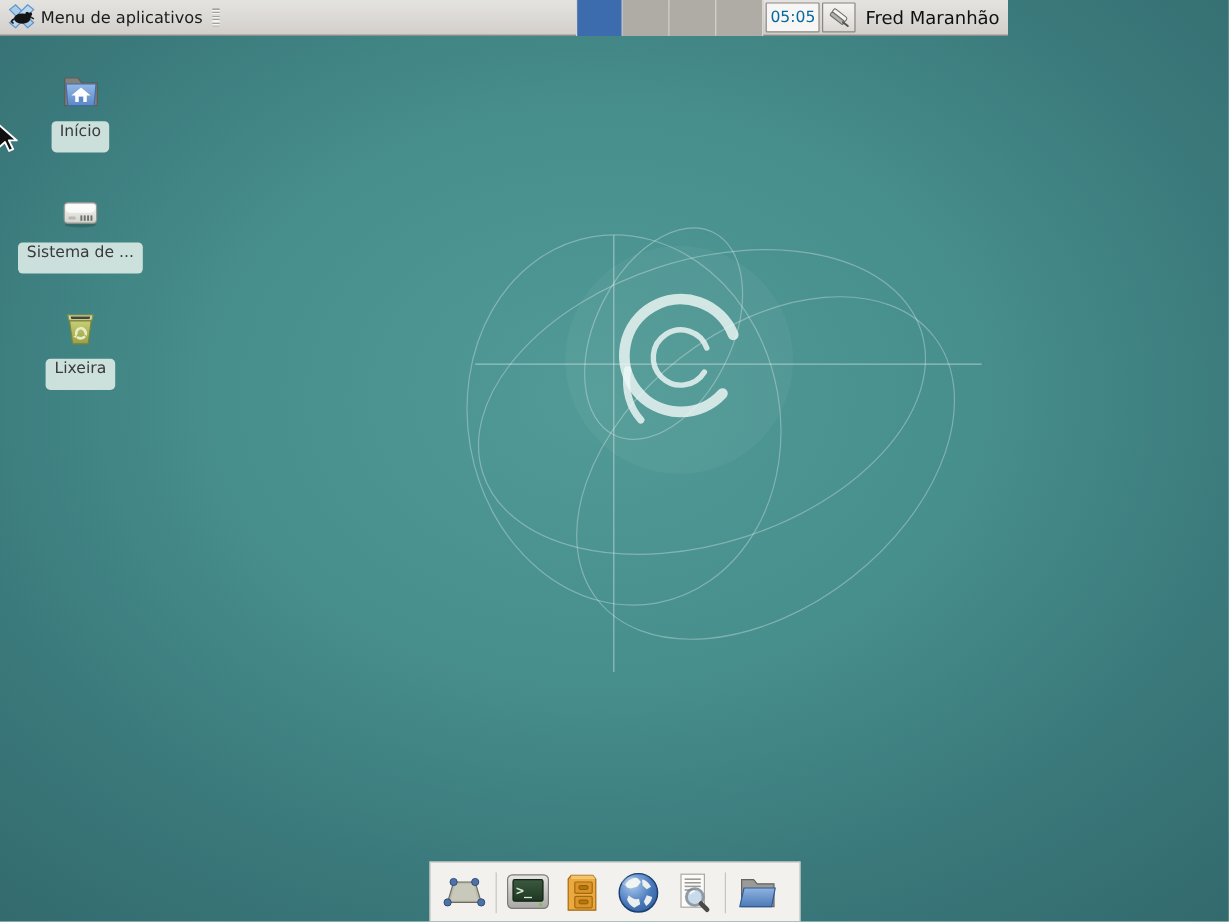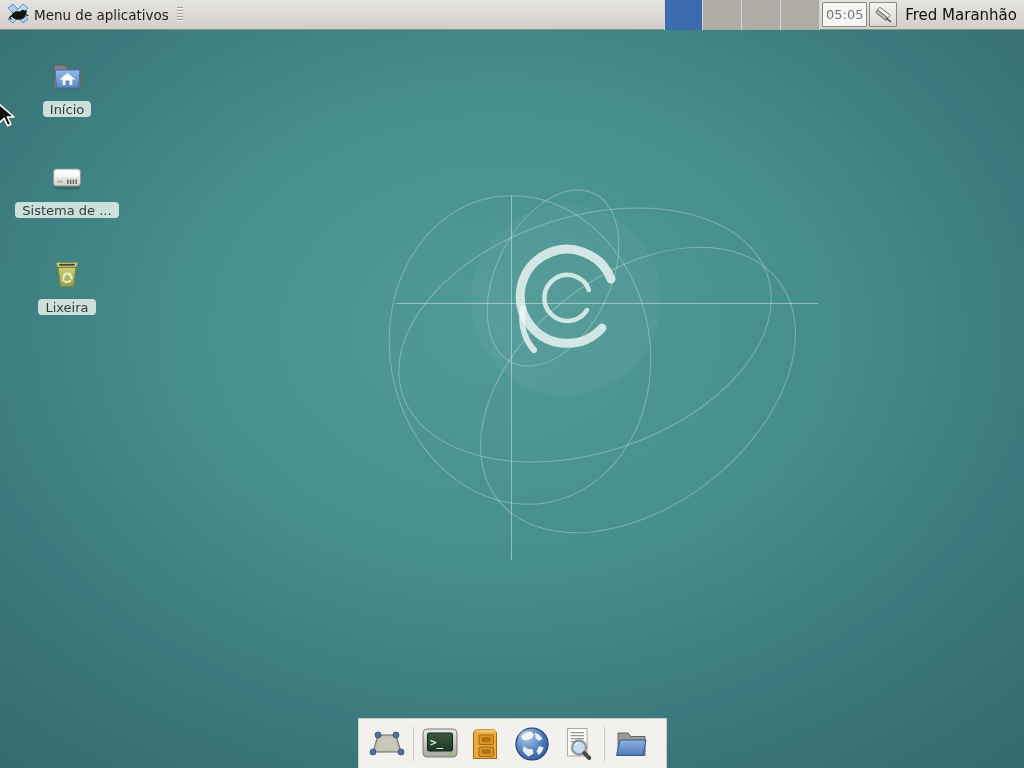--- a/index.html
+++ b/index.html
@@ -5,53 +5,53 @@
   * { margin:0; padding:0; box-sizing:border-box; }
   html,body { width:1024px; height:768px; overflow:hidden; }
   body {
     font-family:"DejaVu Sans","Liberation Sans",sans-serif;
     position:relative;
     background:radial-gradient(ellipse 780px 580px at 500px 330px,
       #519a97 0%, #478f8d 40%, #3b7a7c 70%, #336a6e 100%);
   }
   
   .panel {
-    position:absolute; top:0; left:0; width:1024px; height:30px;
+    position:absolute; top:0; left:0; width:840px; height:30px;
     background:linear-gradient(#e5e3e0,#d2cfcb);
     border-bottom:1px solid #8f8d88;
     display:flex; align-items:center; z-index:30;
   }
   .menu-button { display:flex; align-items:center; gap:4px; height:100%; padding:0 4px 0 6px; cursor:default; }
   .menu-label { font-size:13.5px; color:#1c1c1c; }
   .panel-grip {
     width:6px; height:15px; margin-left:4px;
     background:repeating-linear-gradient(to bottom,#a19f9a 0 1px,rgba(255,255,255,.7) 1px 2px,transparent 2px 3px);
   }
   .panel-right { margin-left:auto; display:flex; align-items:center; height:100%; }
   .pager { display:flex; height:30px; }
   .pager .ws { width:39px; height:30px; border-right:1px solid #d8d6d2; }
   .pager .ws:first-child { border-left:1px solid #d8d6d2; }
   .ws.active { background:#3c6cae; }
   .ws.inactive { background:#aeaca5; }
   .clock-btn {
     min-width:45px; height:25px; margin:0 2px;
     background:#f7f6f4; border:1px solid #8a8884; border-radius:1px;
-    font-size:13px; color:#737373; display:flex; align-items:center; justify-content:center;
+    font-size:13px; color:#0369a1; display:flex; align-items:center; justify-content:center;
   }
   .action-btn {
     width:28px; height:25px; background:linear-gradient(#f5f3f1,#dbd8d4);
     border:1px solid #8a8884; border-radius:1px;
     display:flex; align-items:center; justify-content:center;
   }
   .username { font-size:15px; color:#101010; margin:0 7px 0 8px; white-space:nowrap; }
   
   .desk-icon { position:absolute; width:102px; display:flex; flex-direction:column; align-items:center; z-index:5; }
   .desk-icon .chip {
     margin-top:5px; background:rgba(223,237,232,0.88); border-radius:4px;
-    padding:1px 7px 0; font-size:13px; color:#3a3a3a; white-space:nowrap;text-align:center;
+    padding:1px 7px 10px; font-size:13px; color:#3a3a3a; white-space:nowrap;text-align:center;
   }
   #icon-home { left:16px; top:56px; }
   #icon-filesystem { left:16px; top:157px; }
   #icon-trash { left:16px; top:254px; }
   
   .wallart { position:absolute; left:0; top:0; z-index:1; pointer-events:none; }
   
   .dock {
     position:absolute; left:358px; top:718px; width:309px; height:50px;
     background:#f2f1ee; border:1px solid #cfccc8; border-bottom:none;

